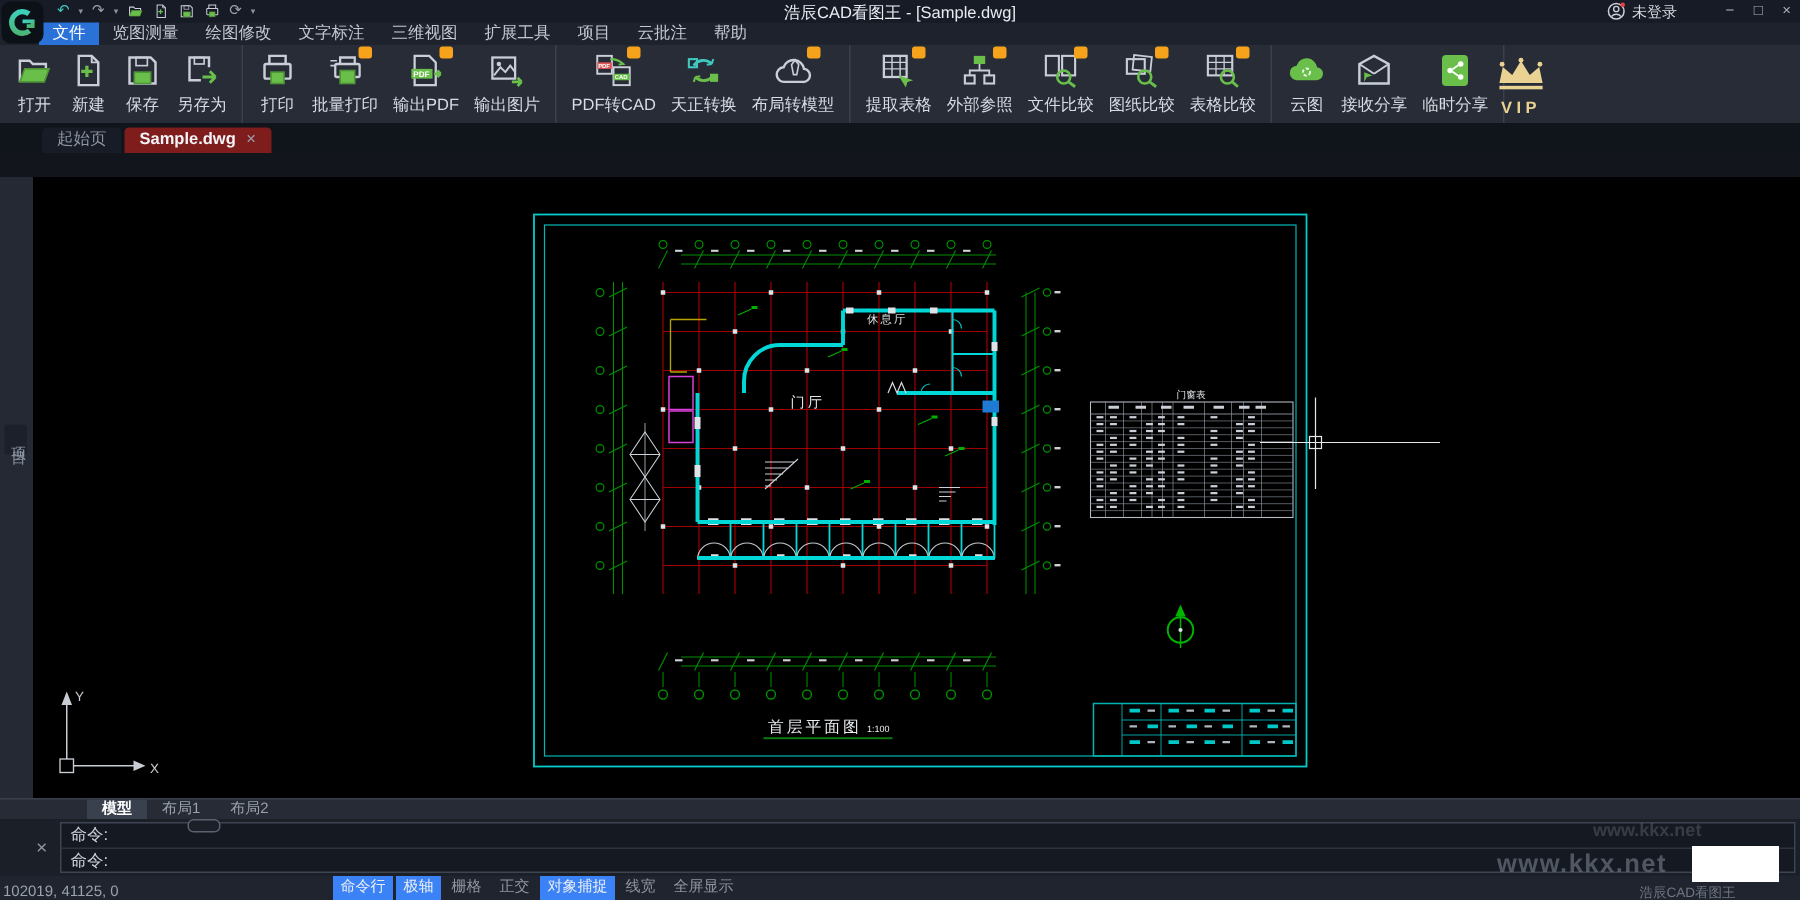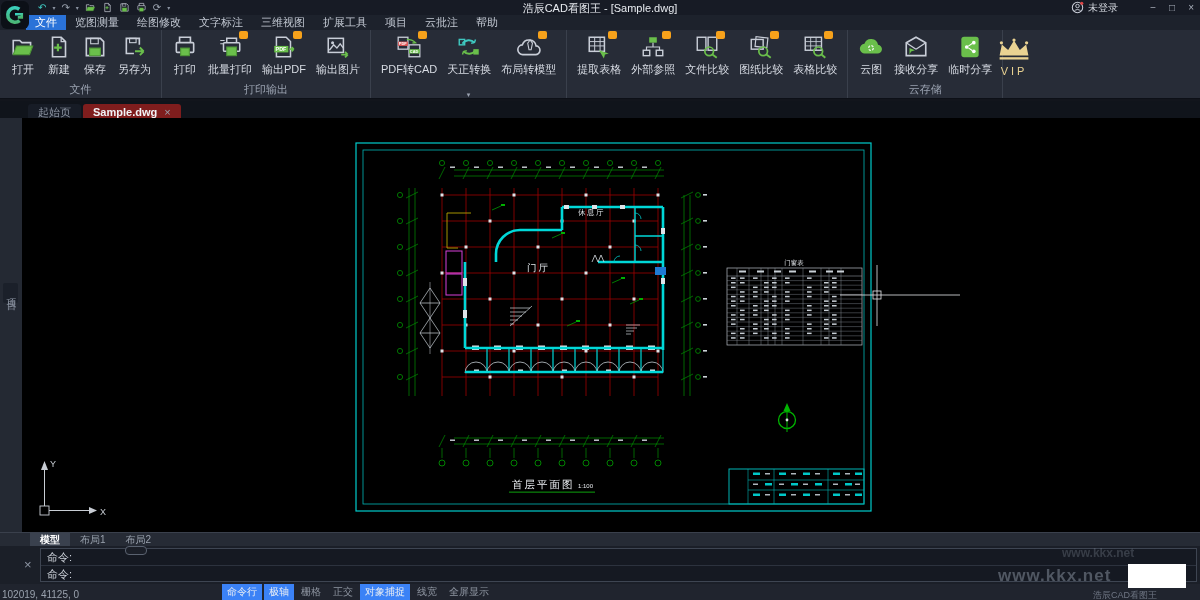--- a/index.html
+++ b/index.html
@@ -30,37 +30,37 @@
   .rbtn{display:flex;flex-direction:column;align-items:center;padding:2px 5px;gap:2px;}
   .ric{width:26px;height:26px;position:relative;}
   .ric svg{width:26px;height:26px;display:block;}
   .vipdot{position:absolute;top:-3px;right:-5px;width:9px;height:8px;border-radius:2px;background:#f7a21b;
           color:#fff;font-size:6px;line-height:8px;text-align:center;font-weight:bold;}
   .rbtn .lab{font-size:11px;color:#d7dbe3;white-space:nowrap;}
   .gcaret{font-size:7px;line-height:6px;height:6px;color:#9aa2b0;text-align:center;}
   .glabel{font-size:11px;color:#9aa2b0;text-align:center;padding:0 0 2px;line-height:13px;}
   .vipbox{position:absolute;left:992px;top:8px;width:44px;text-align:center;}
   .vipbox svg{width:36px;height:24px;}
-  .viptext{font-size:11px;font-weight:normal;color:#e9d292;letter-spacing:3px;line-height:11px;}
+  .viptext{font-size:11px;font-weight:bold;color:#e9d292;letter-spacing:3px;line-height:11px;}
   
-  .doctabs{position:absolute;top:101px;left:0;right:0;height:20px;background:#10141b;display:flex;align-items:flex-end;padding-left:28px;}
+  .doctabs{position:absolute;top:82px;left:0;right:0;height:20px;background:#10141b;display:flex;align-items:flex-end;padding-left:28px;}
   .dtab{height:17px;line-height:17px;font-size:11px;padding:0 10px;color:#8d95a3;background:#171c26;margin-right:2px;
         border-radius:3px 3px 0 0;display:flex;align-items:center;gap:7px;}
   .dtab.on{background:#7f1d1d;color:#f2f4f8;font-weight:bold;}
   .dtab .x{color:#9aa2ae;font-weight:normal;font-size:11px;}
   
   .main{position:absolute;top:118px;left:0;width:1200px;height:414px;background:#000;}
   .sidestrip{position:absolute;left:0;top:0;width:22px;height:414px;background:#242933;}
   .vtab{position:absolute;left:3px;top:165px;width:15px;padding:7px 0;background:#1b202a;color:#8d95a3;font-size:10px;
         writing-mode:vertical-rl;text-align:center;letter-spacing:3px;border-radius:2px;}
   .cad{position:absolute;left:22px;top:0;width:1178px;height:414px;}
   .wmcanvas{position:absolute;left:1062px;top:546px;font-size:12px;font-weight:bold;color:rgba(120,128,140,.35);z-index:6;}
   
   .ltabs{position:absolute;top:532px;left:0;right:0;height:14px;background:#262b35;border-top:1px solid #3a404c;
-         display:flex;align-items:stretch;padding-left:30px;font-size:10px;box-sizing:border-box;}
+         display:flex;align-items:stretch;padding-left:58px;font-size:10px;box-sizing:border-box;}
   .ltab{padding:0 10px;line-height:13px;color:#99a1ad;}
   .ltab.on{background:#3a414e;color:#fff;font-weight:bold;}
   
   .bottomwrap{position:absolute;top:546px;left:0;right:0;height:38px;background:#1b1f28;}
   .cmdx{position:absolute;left:24px;top:11px;color:#8d95a3;font-size:13px;}
   .grip{position:absolute;left:84px;top:-3px;width:20px;height:7px;border:1px solid #5a6270;border-radius:4px;background:#1b1f28;}
   .cmdbox{position:absolute;left:40px;right:3px;top:2px;bottom:2px;border:1px solid #3e4552;background:#151922;}
   .cmdrow{height:16px;line-height:16px;font-size:11px;color:#ced3db;padding-left:6px;}
   .cmdrow.first{border-bottom:1px solid #2c323e;}
   

